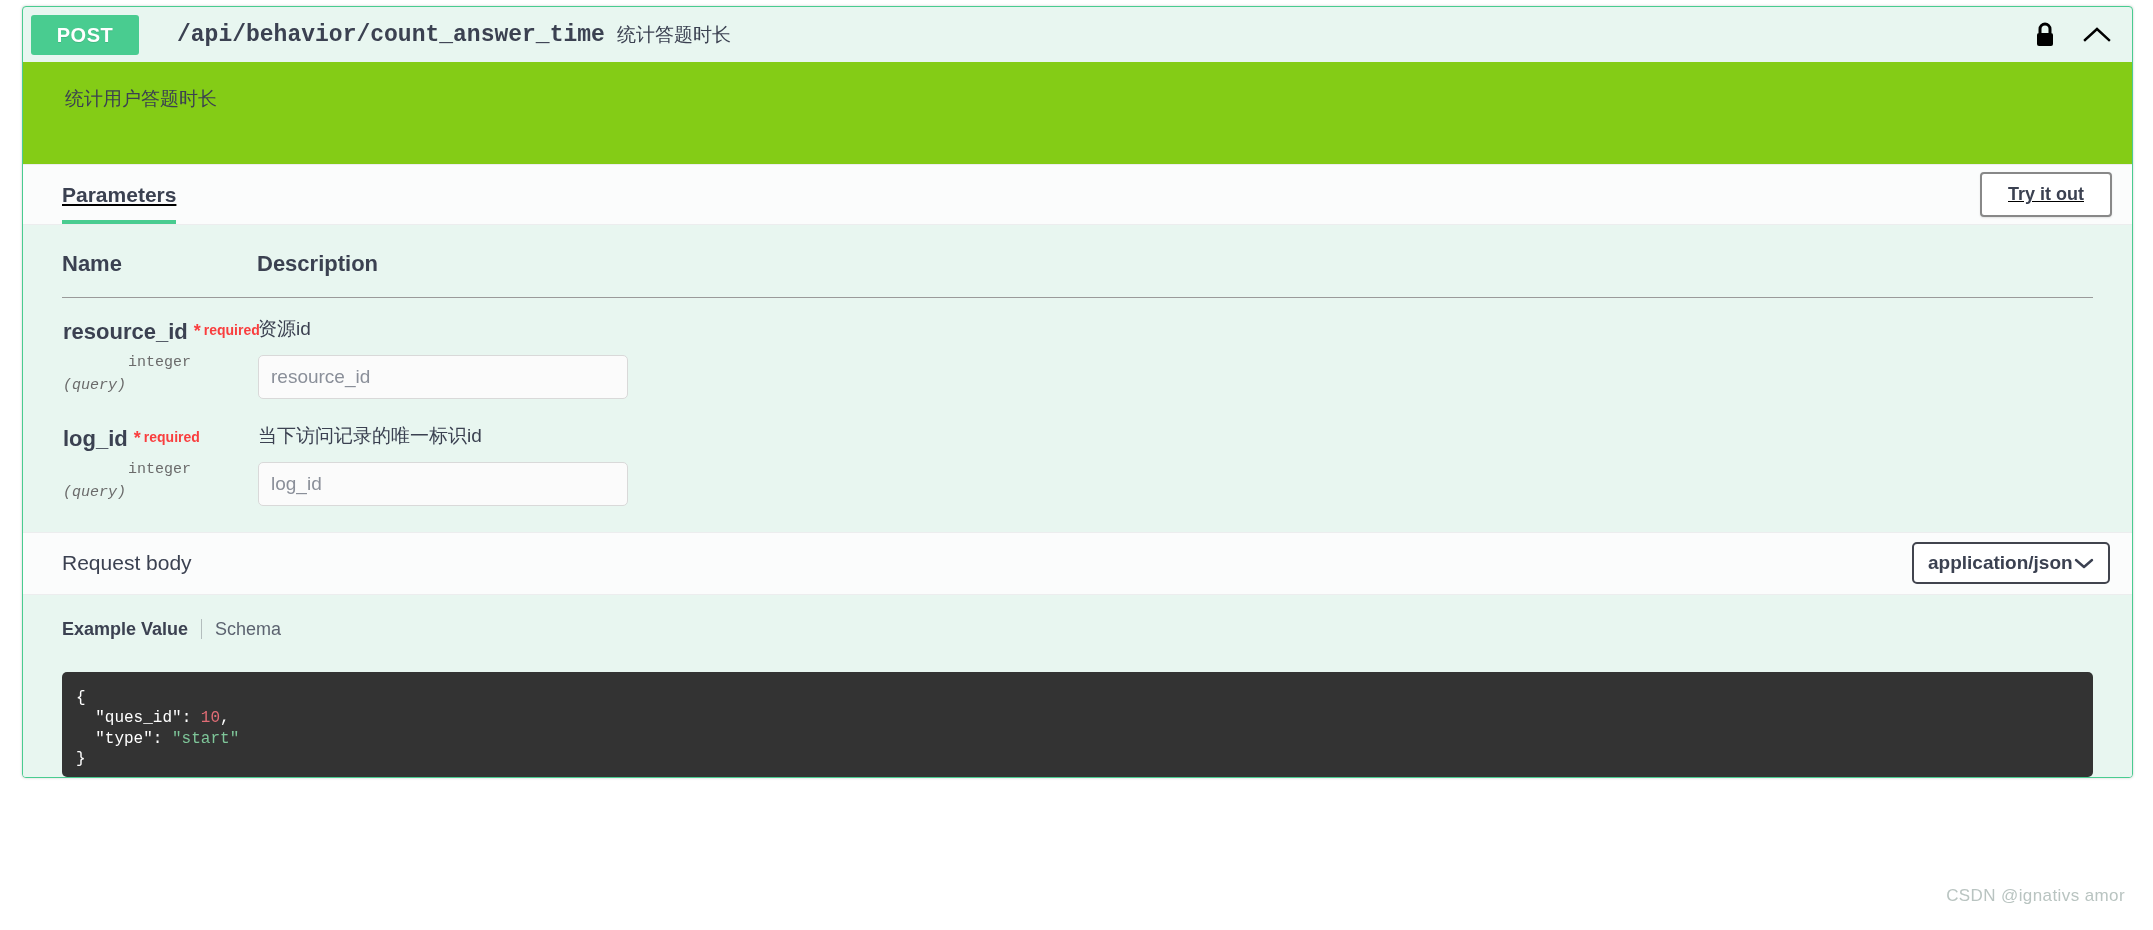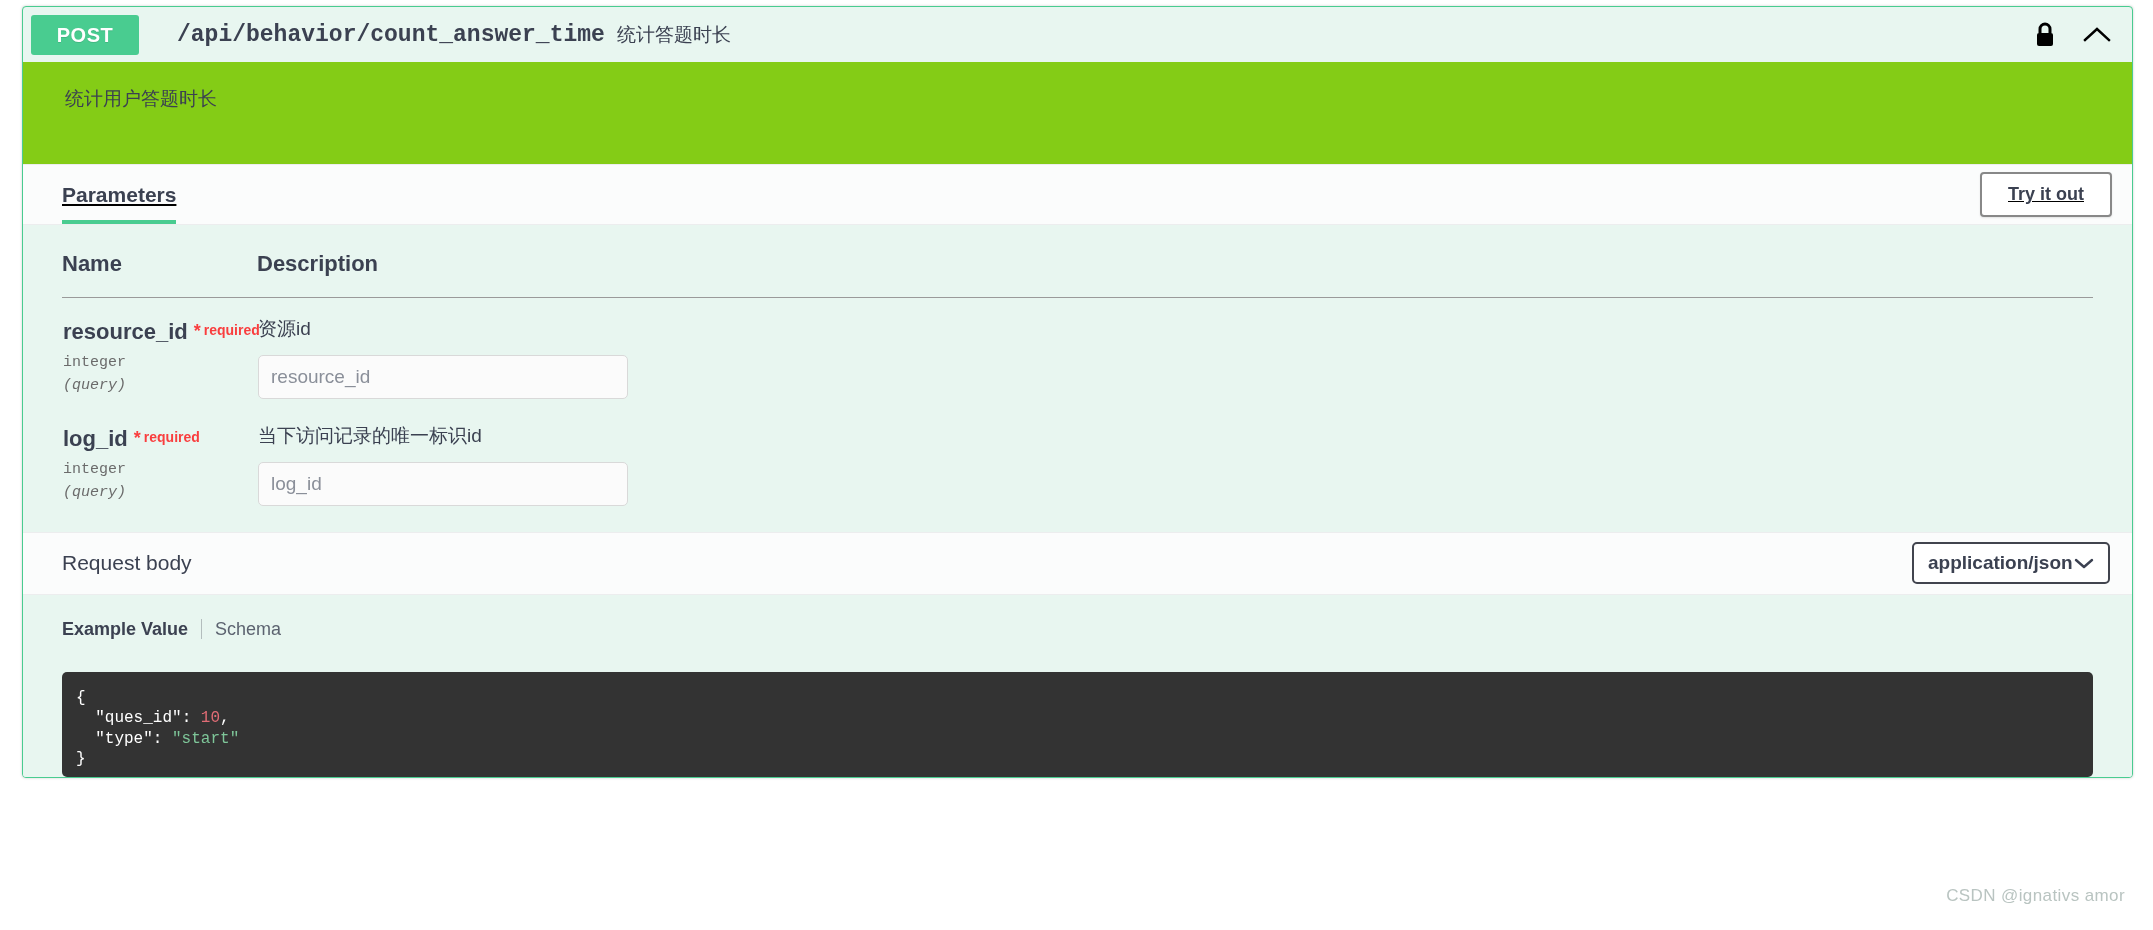--- a/index.html
+++ b/index.html
@@ -173,20 +173,21 @@
   .param-required .star {
     font-size: 18px;
     vertical-align: -2px;
     margin-right: 3px;
   }
   .param-type {
     font-family: "Liberation Mono", monospace;
     font-size: 15px;
     color: #6b6b6b;
     margin-top: 9px;
+    text-align: center;
   }
   .param-in {
     font-family: "Liberation Mono", monospace;
     font-style: italic;
     font-size: 15px;
     color: #6b6b6b;
     margin-top: 6px;
   }
   .param-desc-text {
     font-size: 19px;

